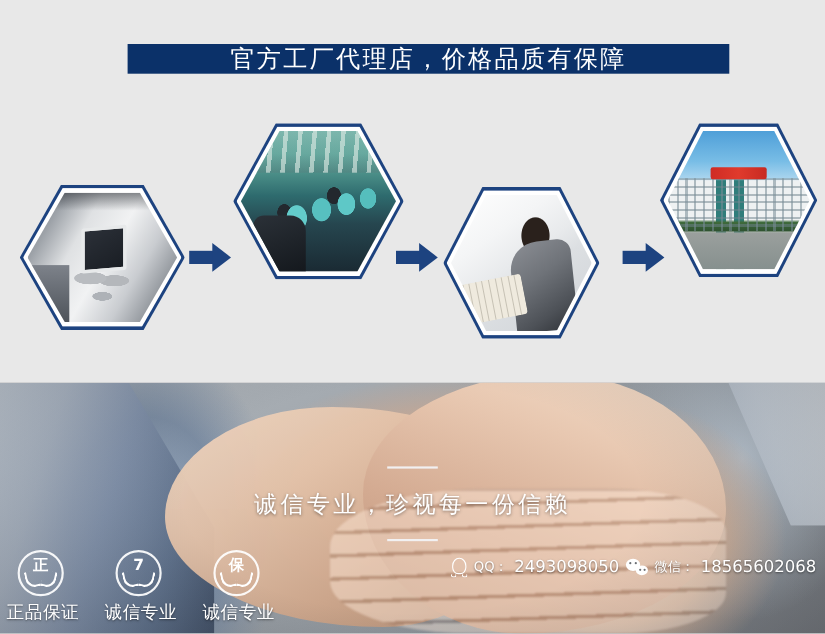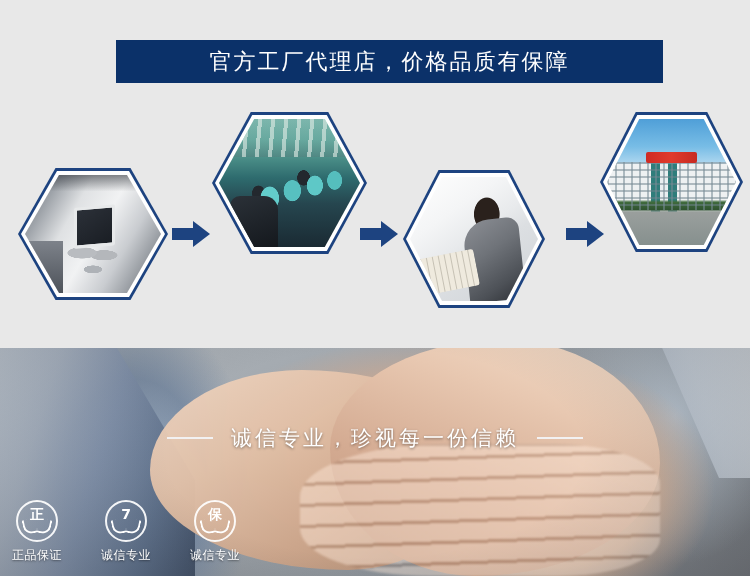--- a/index.html
+++ b/index.html
@@ -11,21 +11,21 @@
   }
 
   
   #top-section{
     position:absolute; left:0; top:0; width:750px; height:348px;
     background:#e8e8e8;
   }
 
   
   #title-banner{
-    position:absolute; left:116px; top:40px; width:547px; height:43px;
+    position:absolute; left:116px; top:40px; width:547px; height:27px;
     background:#0b3169;
     display:flex; align-items:center; justify-content:center;
   }
   #title-banner .title-text{
     color:#ffffff;
     font-size:22px;
     letter-spacing:2px;
     font-weight:500;
     white-space:nowrap;
   }
@@ -220,21 +220,21 @@
     opacity:.8;
   }
   .hs-vignette{
     position:absolute; inset:0;
     background:radial-gradient(ellipse 520px 260px at 50% 46%, rgba(0,0,0,0) 40%, rgba(40,44,50,0.30) 100%);
   }
 
   
   #slogan-row{
     position:absolute; left:0; top:424px; width:750px;
-    display:flex; align-items:center; justify-content:center; gap:18px;
+    display:flex; align-items:center; justify-content:center; gap:18px;flex-direction:column;
   }
   #slogan-row .rule{
     width:46px; height:2px; background:#f2f3f5; opacity:.95;
   }
   #slogan-row .slogan-text{
     color:#ffffff; font-size:21px; letter-spacing:3px; white-space:nowrap;
     text-shadow:0 1px 3px rgba(0,0,0,.45);
   }
 
   
@@ -261,21 +261,21 @@
   .badge-hands::before,
   .badge-hands::after{
     content:""; position:absolute; bottom:0;
     width:11px; height:13px;
     border:2px solid #ffffff;
     border-top:none;
   }
   .badge-hands::before{ left:0;  border-radius:0 0 0 9px; border-right:none; transform:rotate(-12deg); }
   .badge-hands::after { right:0; border-radius:0 0 9px 0; border-left:none;  transform:rotate(12deg); }
   .badge-label{
-    font-size:12px; color:#ffffff; letter-spacing:.5px;
+    font-size:16px; color:#ffffff; letter-spacing:.5px;
     text-shadow:0 1px 2px rgba(0,0,0,.5);
     white-space:nowrap;
   }
 
   
   #contact-block{
     position:absolute; right:8px; top:506px; text-align:right;
   }
   #contact-phone-line{
     color:#ffffff; font-size:13px; letter-spacing:.5px; white-space:nowrap;
@@ -428,14 +428,34 @@
       <span class="badge-hands"></span>
     </div>
     <div class="badge-label">诚信专业</div>
   </div>
 
 </div>
 
 <div id="contact-block">
 
 
+  <div id="contact-im-line">
+    <span class="qq-icon">
+      <span class="body"></span>
+      <span class="foot-l"></span>
+      <span class="foot-r"></span>
+    </span>
+    <span class="lbl">QQ：</span>
+    <span class="num">2493098050</span>
+
+    <span class="wechat-icon">
+      <span class="bub-a"></span>
+      <span class="bub-b"></span>
+      <span class="dot d1"></span>
+      <span class="dot d2"></span>
+      <span class="dot d3"></span>
+      <span class="dot d4"></span>
+    </span>
+    <span class="lbl">微信：</span>
+    <span class="num">18565602068</span>
+  </div>
 
 </div>
 
 </body></html>

